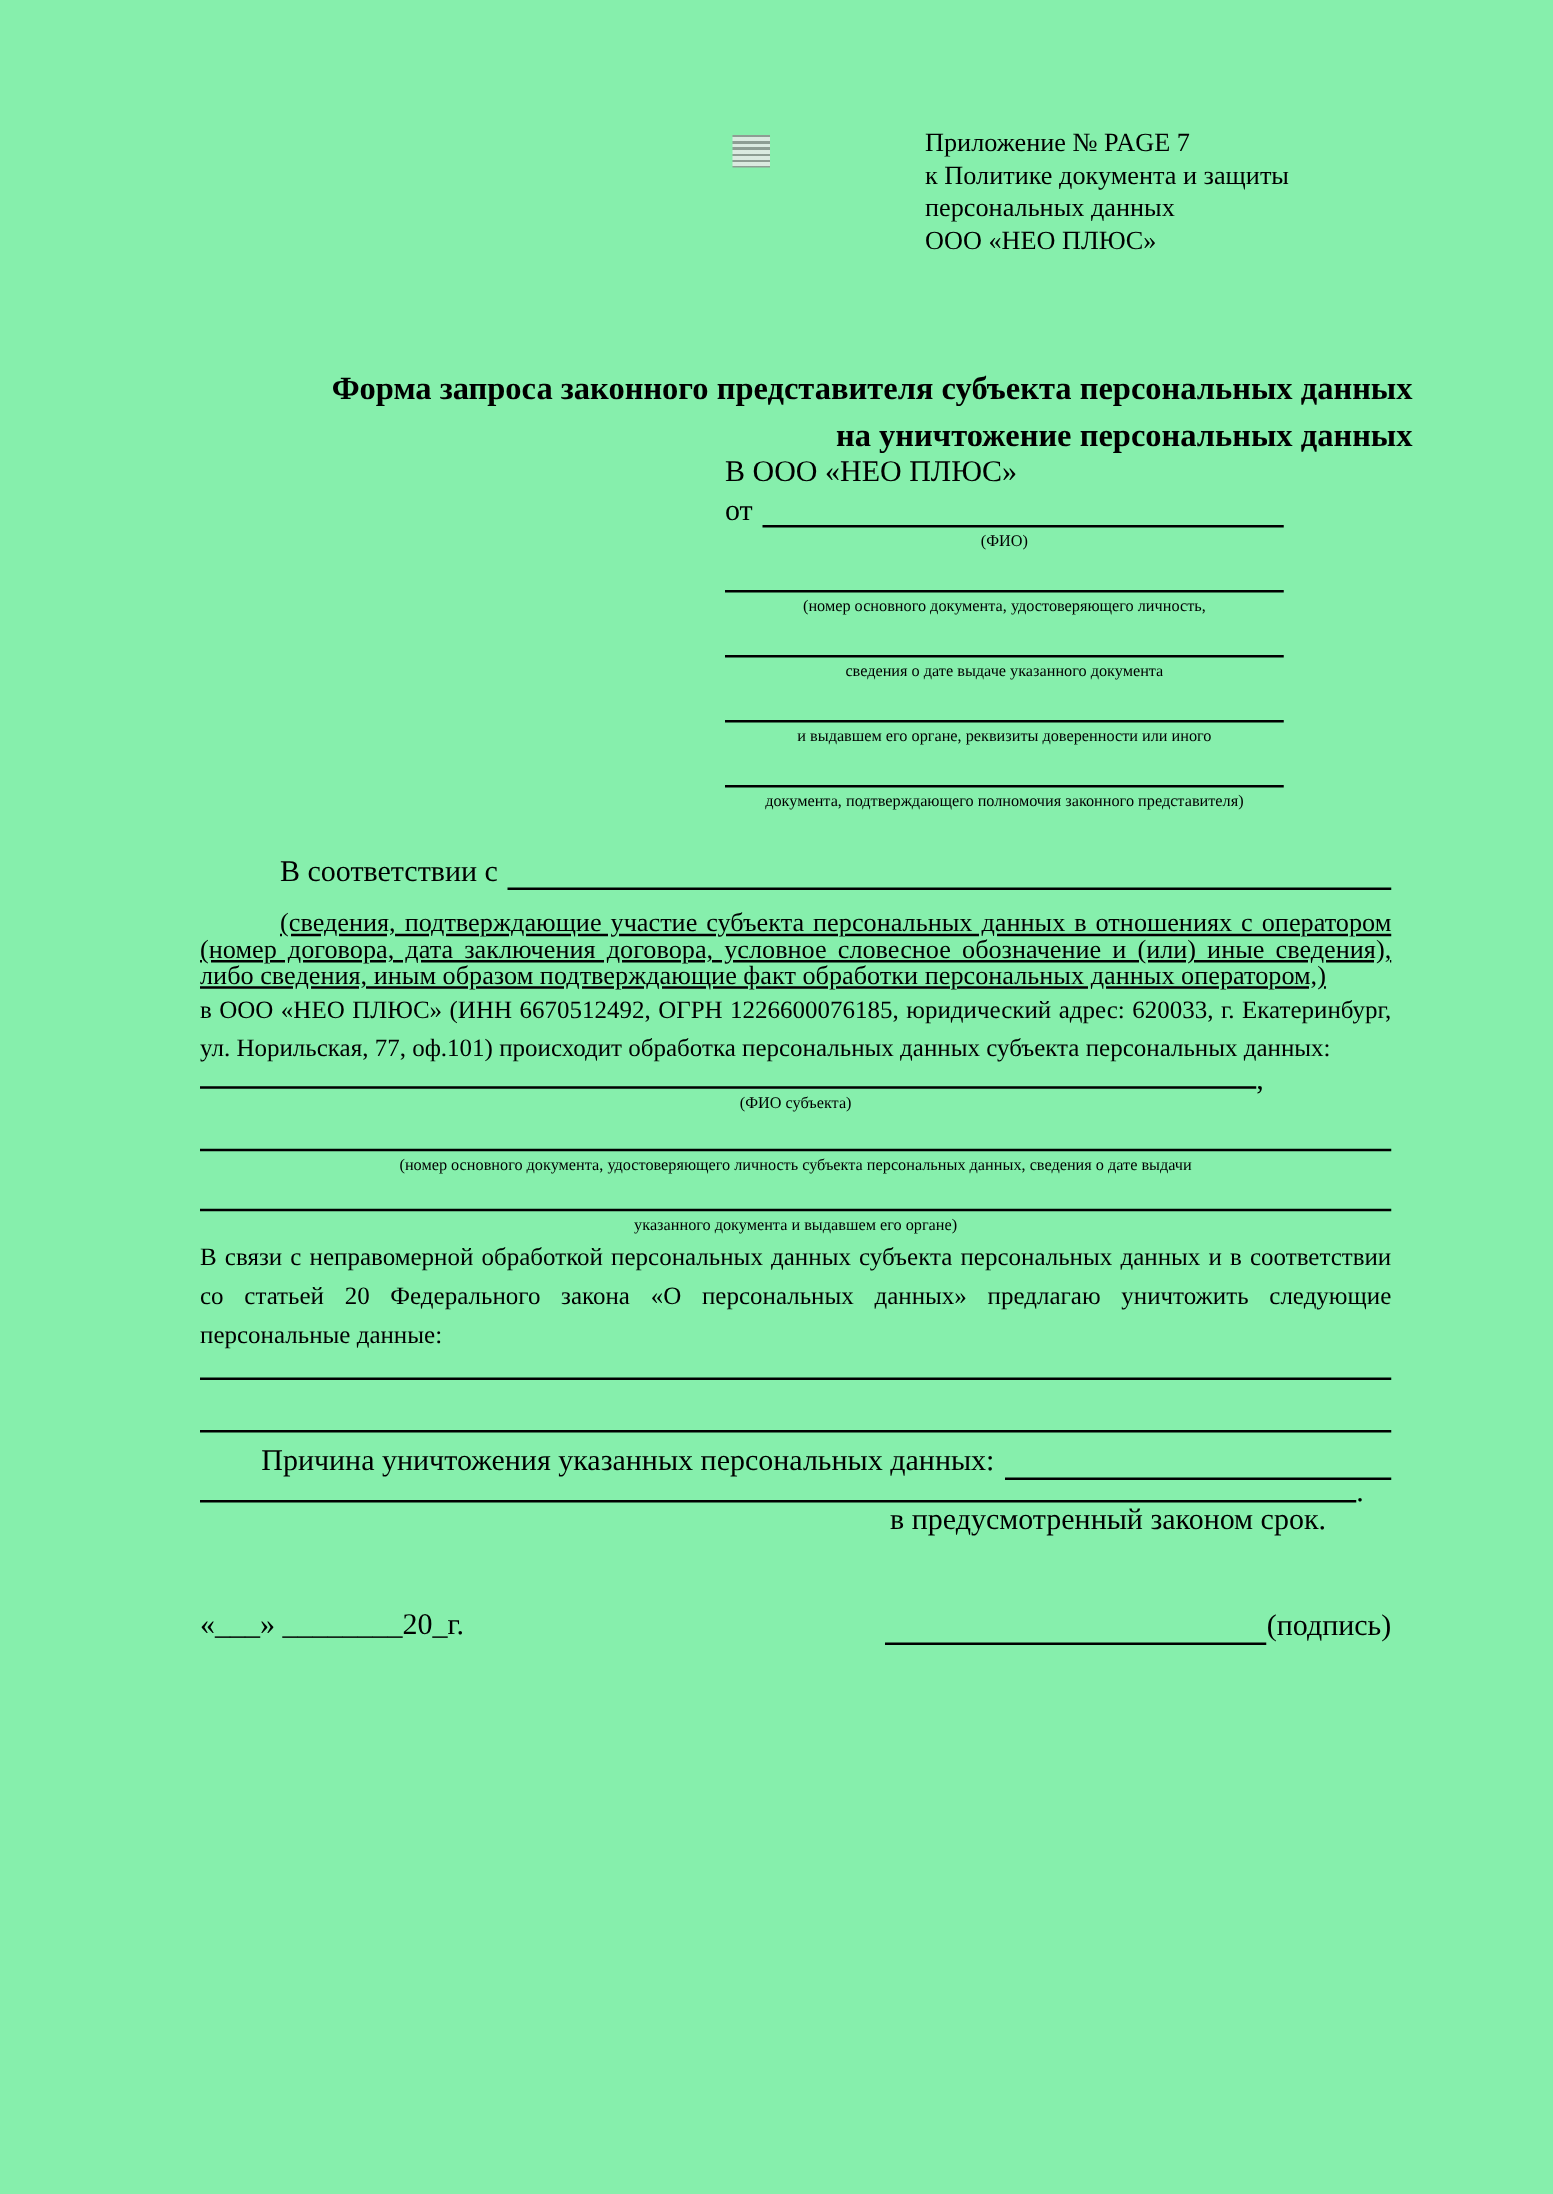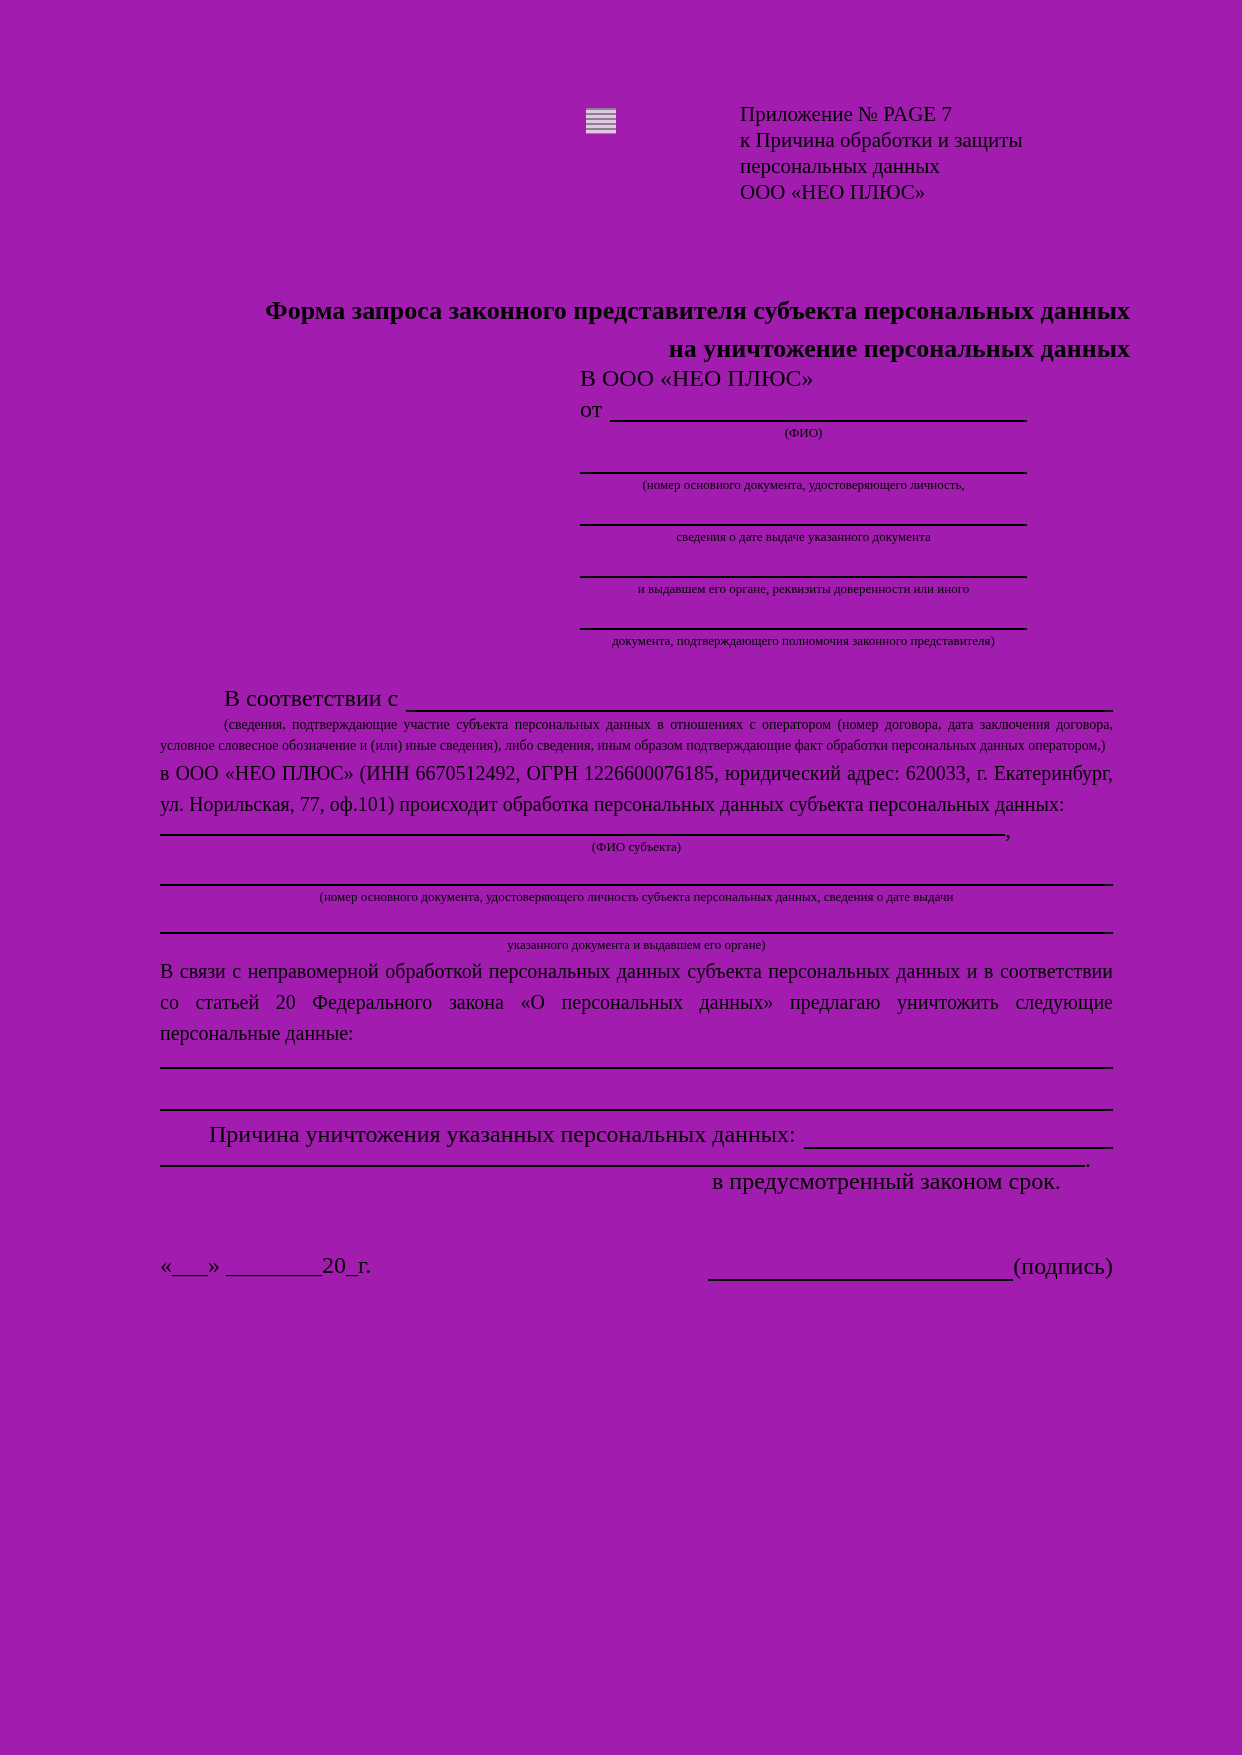--- a/index.html
+++ b/index.html
@@ -1,19 +1,19 @@
 <!DOCTYPE html>
 <html><head>
 <meta charset="utf-8">
 <style>
   html,body{margin:0;padding:0;background:#ffffff;}
   .page{
     position:relative;
     width:1242px;height:1755px;
-    background:#a21caf;
+    background:#86efac;
     color:#000;
     font-family:"Liberation Serif", serif;
     overflow:hidden;
   }
   
   .marker{
     position:absolute;left:586px;top:108px;width:30px;height:26px;
     background:repeating-linear-gradient(180deg,#8f8f8f 0 2px,#e9e9e9 2px 5px);
     opacity:.85;
   }
@@ -39,21 +39,21 @@
   .b28{height:28px;}
   .b26{height:26px;}
   .b24{height:24px;}
   .body{
     position:absolute;left:160px;top:680px;width:953px;
     font-size:24px;
   }
   .sootv-row{height:32px;}
   .sootv-row .lbl{margin-left:64px;line-height:28px;white-space:nowrap;}
   .fine{
-    font-size:14px;line-height:21px;text-align:justify;text-indent:64px;margin-top:2px;
+    font-size:21px;line-height:21px;text-align:justify;text-indent:64px;margin-top:16px;text-decoration:underline;
   }
   .para{font-size:20px;line-height:31px;text-align:justify;}
   .p2{margin-top:2px;}
   .tail-row{align-items:flex-end;}
   .tail-row .fixed-fill{border-bottom:2px solid #000;}
   .comma-row{height:16px;}
   .comma-row .fixed-fill{width:845px;}
   .comma-row .punct{font-size:24px;line-height:14px;}
   .period-row{height:18px;}
   .period-row .fixed-fill{width:925px;}
@@ -75,21 +75,21 @@
 </style>
 </head>
 <body>
 
 <div class="page">
 
   <div class="marker"></div>
 
   <div class="hdr">
     <div>Приложение №  PAGE 7</div>
-    <div>к Причина обработки и защиты</div>
+    <div>к Политике документа и защиты</div>
     <div>персональных данных</div>
     <div>ООО «НЕО ПЛЮС»</div>
   </div>
 
   <div class="title">
     <div>Форма запроса законного представителя субъекта персональных данных</div>
     <div>на уничтожение персональных данных</div>
   </div>
 
   <div class="addr">

